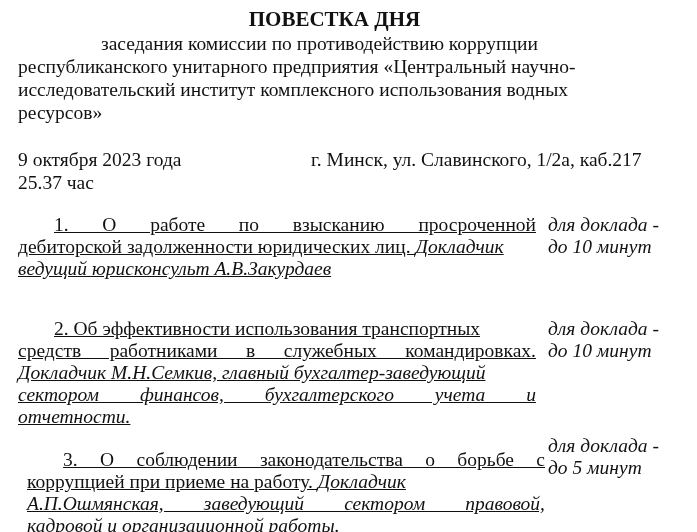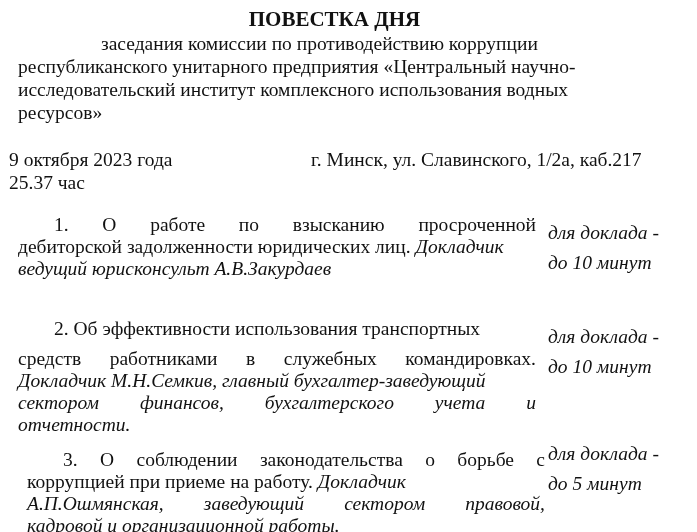--- a/index.html
+++ b/index.html
@@ -29,51 +29,52 @@
       padding-left: 8px;
     }
     .title span { position: relative; left: -22px; }
     .subtitle-line {
       position: absolute;
       left: 18px;
       white-space: nowrap;
     }
     .meta-row {
       position: absolute;
-      left: 9px;
+      left: 18px;
       white-space: nowrap;
     }
     .meta-right {
       position: absolute;
       left: 311px;
       white-space: nowrap;
     }
     .item {
       position: absolute;
       left: 18px;
       width: 518px;
+      text-decoration: underline;
     }
     .item .line {
       display: block;
       height: 22px;
       white-space: nowrap;
     }
     .justify {
       text-align: justify;
       text-align-last: justify;
       white-space: normal !important;
     }
     .it { font-style: italic; }
     .duration {
       position: absolute;
       left: 548px;
       font-style: italic;
       white-space: nowrap;
     }
-    .duration .line { display: block; height: 22px; margin-top: 8px; }
+    .duration .line { display: block; height: 22px; }
   </style>
 </head>
 <body>
 
 <div class="title"><span>ПОВЕСТКА ДНЯ</span></div>
 
 <div class="subtitle-line" style="top:33px; left:101px;">заседания комиссии по противодействию коррупции</div>
 <div class="subtitle-line" style="top:56px;">республиканского унитарного предприятия «Центральный научно-</div>
 <div class="subtitle-line" style="top:79px;">исследовательский институт комплексного использования водных</div>
 <div class="subtitle-line" style="top:102px;">ресурсов»</div>
@@ -87,21 +88,21 @@
   <span class="line"><span>дебиторской задолженности юридических лиц. </span><span class="it">Докладчик</span></span>
   <span class="line it">ведущий юрисконсульт А.В.Закурдаев</span>
 </div>
 <div class="duration" style="top:214px;">
   <span class="line">для доклада -</span>
   <span class="line">до 10 минут</span>
 </div>
 
 <div class="item" style="top:318px;">
   <span class="line" style="padding-left:36px;">2. Об эффективности использования транспортных</span>
-  <span class="line justify" style="width:518px;margin-top:8px;">средств работниками в служебных командировках.</span>
+  <span class="line justify" style="width:518px;">средств работниками в служебных командировках.</span>
   <span class="line it">Докладчик М.Н.Семкив, главный бухгалтер-заведующий</span>
   <span class="line it justify" style="width:518px;">сектором финансов, бухгалтерского учета и</span>
   <span class="line it">отчетности.</span>
 </div>
 <div class="duration" style="top:318px;">
   <span class="line">для доклада -</span>
   <span class="line">до 10 минут</span>
 </div>
 
 <div class="item" style="top:449px;margin-left:9px;">

